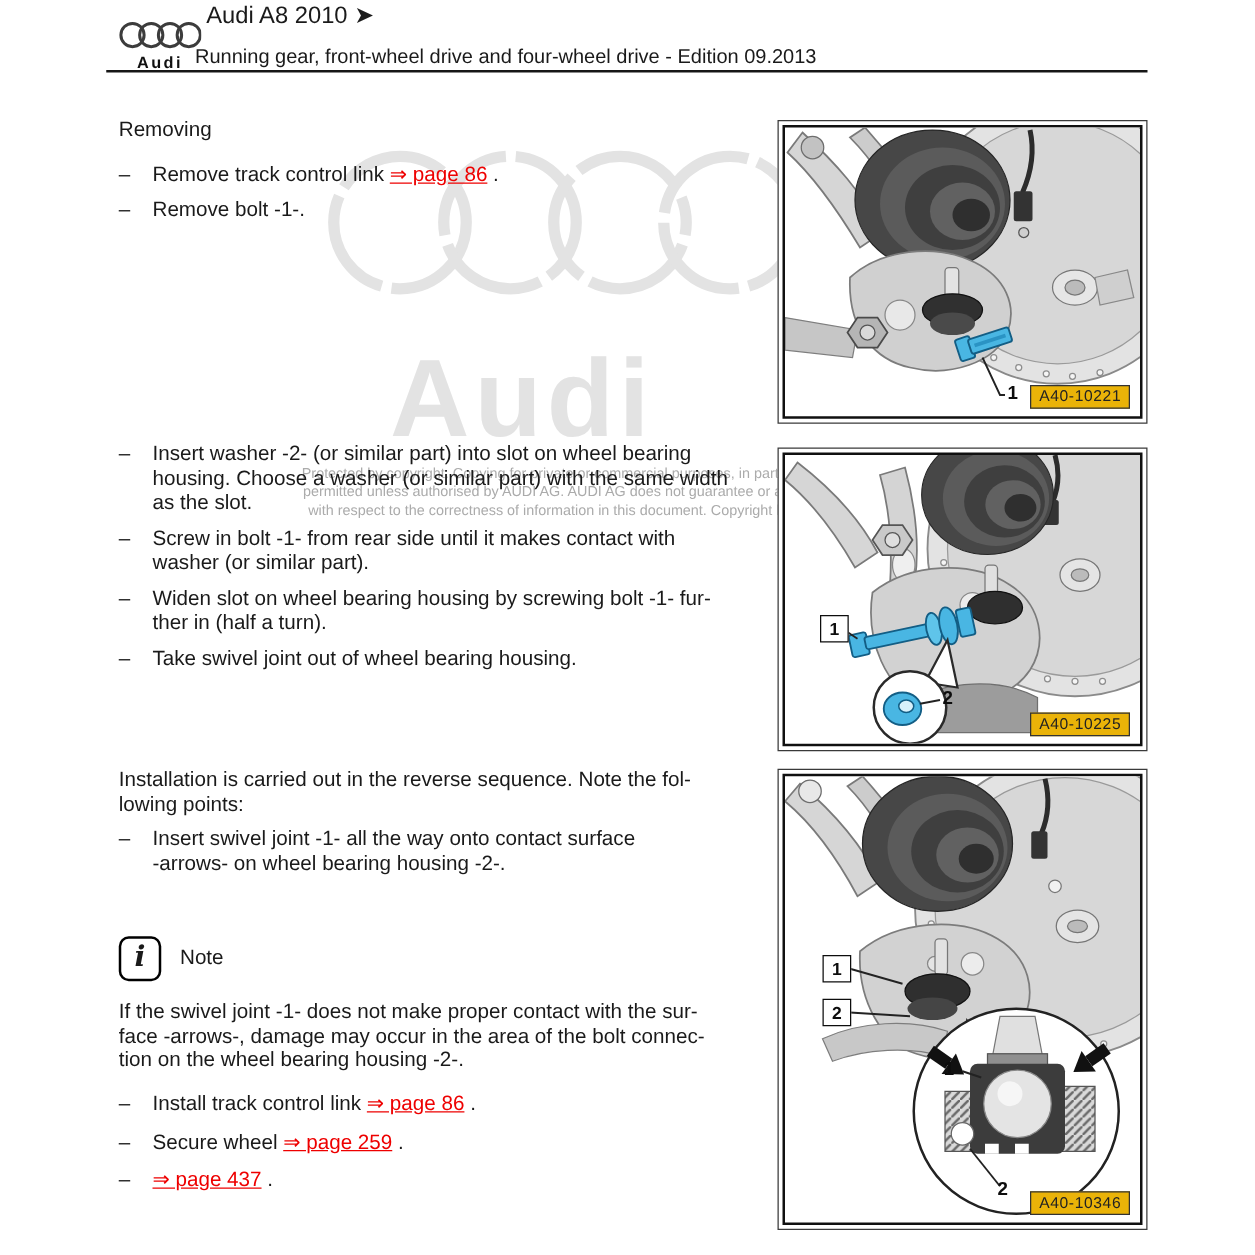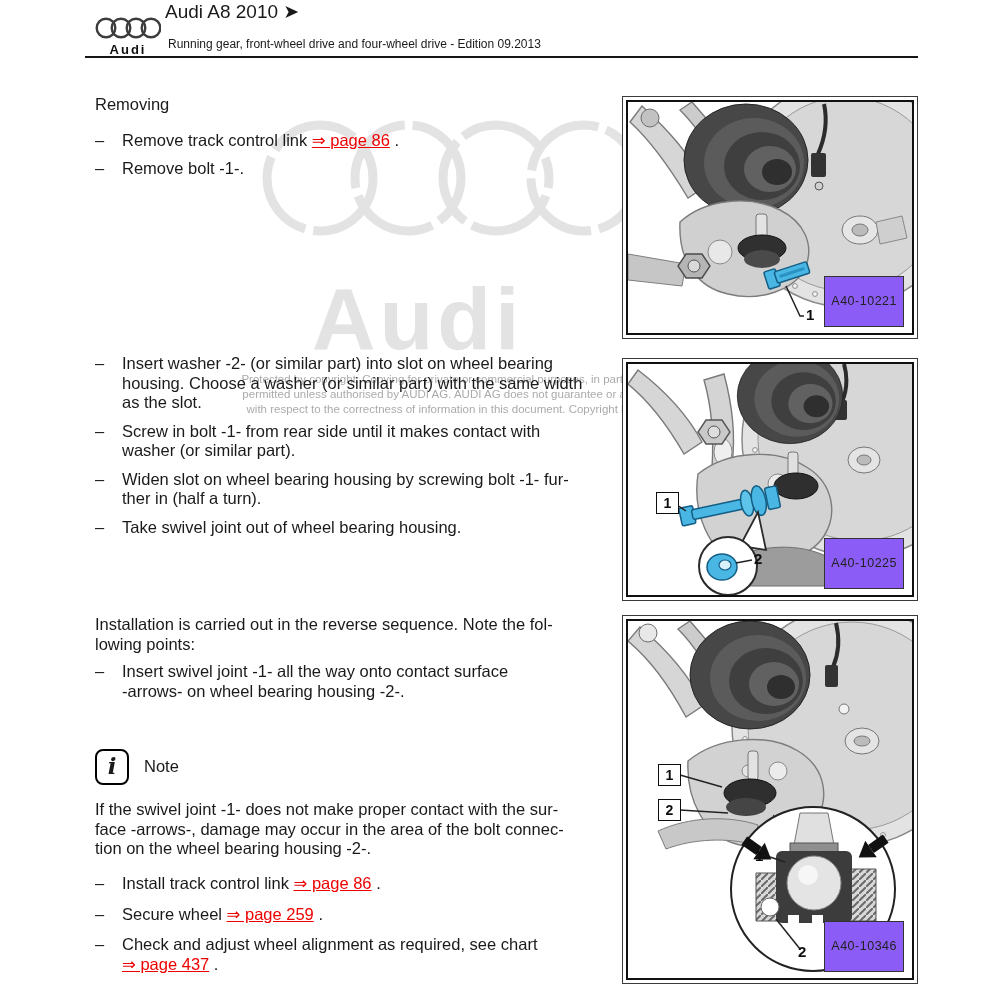--- a/index.html
+++ b/index.html
@@ -5,21 +5,21 @@
   html,body { margin:0; padding:0; background:#fff; }
   .page {
     position:relative; width:1004px; height:1004px; background:#fff;
     font-family:"Liberation Sans", sans-serif; color:#1a1a1a; overflow:hidden;
   }
   
   .hdr-logo { position:absolute; left:94px; top:16px; width:68px; text-align:center; z-index:2; }
   .hdr-logo .rings { display:block; margin:0 auto; }
   .hdr-wordmark { font-weight:bold; font-size:13px; letter-spacing:2px; color:#101010; margin-top:0px; }
   .hdr-line1 { position:absolute; left:165px; top:0; font-size:19px; z-index:2; }
-  .hdr-line2 { position:absolute; left:168px; top:37px; font-size:12px; z-index:2;text-align:center; }
+  .hdr-line2 { position:absolute; left:156px; top:37px; font-size:16px; z-index:2;text-align:center; }
   .hdr-rule  { position:absolute; left:85px; top:56px; width:833px; height:2.4px; background:#161616; z-index:2; }
 
   
   .wm-rings { position:absolute; left:258px; top:106px; z-index:0; }
   .wm-word  { position:absolute; left:312px; top:268px; font-size:88px; font-weight:bold;
               letter-spacing:4px; color:#e3e3e3; z-index:0; }
   .wm-copy  { position:absolute; left:214px; top:372px; width:446px; text-align:center;
               font-size:11.5px; line-height:15px; color:#ababab; z-index:1; }
 
   
@@ -38,22 +38,22 @@
               font-size:23px; padding-bottom:2px; box-sizing:content-box; }
   .notelabel { margin-left:15px; }
   .italic { }
 
   
   .figure { position:absolute; border:1px solid #3a3a3a; background:#fff; padding:3px;
             box-sizing:border-box; z-index:3; }
   .figure-inner { position:relative; border:2px solid #101010; width:100%; height:100%;
                   box-sizing:border-box; overflow:hidden; background:#fff; }
   .figure-inner svg { position:absolute; left:0; top:0; }
-  .figlabel { position:absolute; right:8px; bottom:6px; border:1px solid #333; padding:16px 6px;
-              font-size:12.5px; line-height:17px; letter-spacing:0.5px; background:#8b5cf6; color:#222; }
+  .figlabel { position:absolute; right:8px; bottom:6px; border:1px solid #333; padding:0 6px;
+              font-size:12.5px; line-height:17px; letter-spacing:0.5px; background:#eab308; color:#222; }
   .callout { position:absolute; font-weight:bold; font-size:15px; color:#0d0d0d; z-index:4; }
   .callout-box { position:absolute; font-weight:bold; font-size:14px; width:21px; height:20px;
                  border:1.5px solid #0d0d0d; background:#fff; text-align:center; line-height:20px;
                  color:#0d0d0d; z-index:4; }
 </style>
 </head>
 <body>
 
 <div class="page">
 
@@ -145,22 +145,21 @@
     <div class="li" style="margin-bottom:11px">
       <span class="dash">–</span>
       <span class="txt"><span class="ml">Install track control link </span><span class="plink">⇒ page 86</span><span> .</span></span>
     </div>
     <div class="li" style="margin-bottom:11px">
       <span class="dash">–</span>
       <span class="txt"><span class="ml">Secure wheel </span><span class="plink">⇒ page 259</span><span> .</span></span>
     </div>
     <div class="li">
       <span class="dash">–</span>
-      <span class="txt"><span class="ml">Check and adjust wheel alignment as required, see chart
-</span><span class="plink">⇒ page 437</span><span> .</span></span>
+      <span class="txt"><span class="plink">⇒ page 437</span><span> .</span></span>
     </div>
   </div>
 
 
   <div class="figure" style="left:622px;top:96px;width:296px;height:243px">
     <div class="figure-inner">
       <svg width="284" height="231" viewBox="0 0 284 231">
         <circle cx="218" cy="92" r="113" fill="#e3e3e3" stroke="#8a8a8a" stroke-width="1.5"></circle>
         <circle cx="218" cy="92" r="97" fill="#d7d7d7" stroke="#9a9a9a"></circle>
         <g fill="#f5f5f5" stroke="#8d8d8d">

